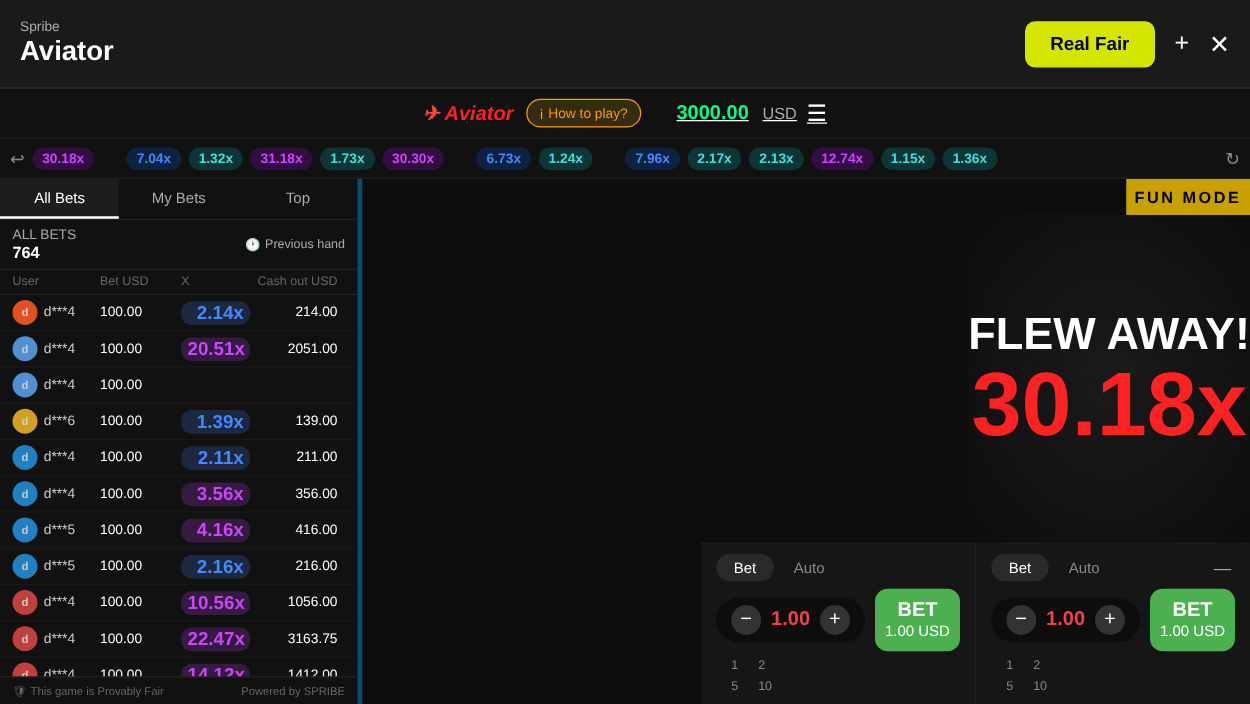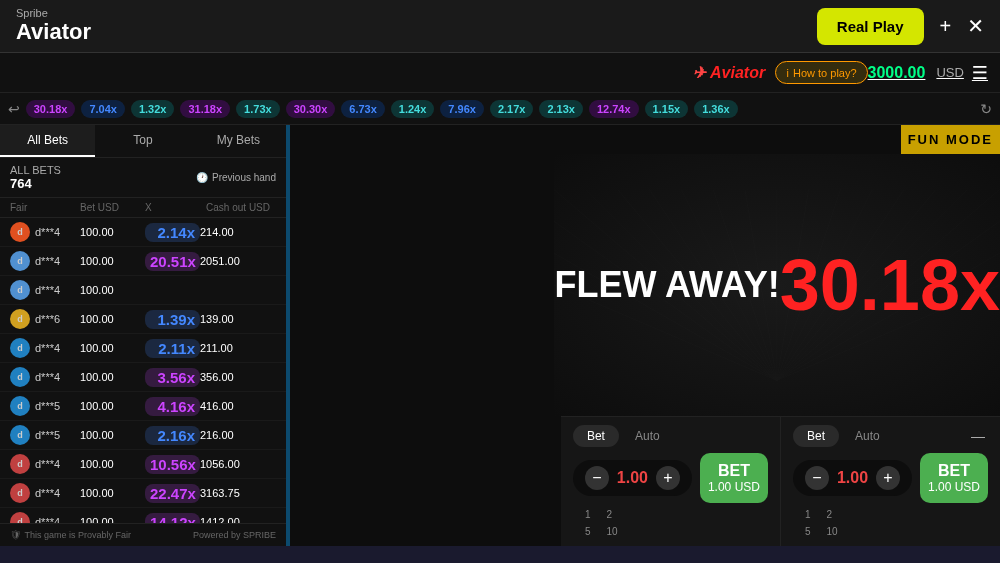--- a/index.html
+++ b/index.html
@@ -1,42 +1,42 @@
 <!DOCTYPE html>
 <html><head>
   <meta charset="utf-8">
   <style>
     * { margin: 0; padding: 0; box-sizing: border-box; }
     body { width: 1000px; height: 563px; overflow: hidden; background: #1a1a2e; font-family: Arial, sans-serif; color: #fff; }
 
     
-    .header { background: #1a1a1a; height: 53px; display: flex; align-items: center; padding: 0 16px; justify-content: space-between; border-bottom: 1px solid #333; }
+    .header { background: #1a1a1a; height: 71px; display: flex; align-items: center; padding: 0 16px; justify-content: space-between; border-bottom: 1px solid #333; }
     .header-left { display: flex; flex-direction: column; }
     .header-brand { font-size: 11px; color: #aaa; }
     .header-title { font-size: 22px; font-weight: bold; color: #fff; }
     .header-right { display: flex; align-items: center; gap: 16px; }
     .real-play-btn { background: #d4e600; color: #000; font-weight: bold; border: none; border-radius: 8px; padding: 10px 20px; font-size: 15px; cursor: pointer; }
     .header-icon { color: #fff; font-size: 20px; cursor: pointer; background: none; border: none; }
 
     
-    .subheader { background: #111; height: 40px; display: flex; align-items: center; padding: 0 12px; justify-content: flex-end; border-bottom: 1px solid #222; }
+    .subheader { background: #111; height: 40px; display: flex; align-items: center; padding: 0 12px; justify-content: center; border-bottom: 1px solid #222; gap: 28px; }
     .subheader-left { display: flex; align-items: center; gap: 10px; }
     .aviator-logo { color: #ff4444; font-weight: bold; font-size: 16px; font-style: italic; }
     .aviator-logo span { color: #ff2222; }
     .how-to-play { background: rgba(255,200,0,0.15); border: 1px solid #f90; border-radius: 12px; color: #f90; font-size: 11px; padding: 3px 10px; cursor: pointer; display: flex; align-items: center; gap: 4px; }
     .subheader-right { display: flex; align-items: center; gap: 8px; text-decoration: underline; }
     .balance { color: #00ff88; font-size: 16px; font-weight: bold; }
     .balance-currency { color: #aaa; font-size: 13px; margin-left: 3px; }
     .menu-icon { color: #fff; font-size: 18px; cursor: pointer; }
 
     
     .multiplier-bar { background: #111; height: 32px; display: flex; align-items: center; padding: 0 8px; gap: 6px; overflow: hidden; border-bottom: 1px solid #222; }
     .mult-badge { border-radius: 10px; padding: 3px 8px; font-size: 11px; font-weight: bold; cursor: pointer; }
     .mult-purple { background: rgba(180,0,255,0.2); color: #cc44ff; }
-    .mult-blue { background: rgba(0,100,255,0.2); color: #4488ff; }
+    .mult-blue { background: rgba(0,100,255,0.2); color: #4488ff; margin-left: 20px; }
     .mult-teal { background: rgba(0,200,200,0.2); color: #44dddd; }
 
     
     .main { display: flex; height: calc(563px - 70px - 40px - 32px); }
 
     
     .left-panel { width: 290px; background: #111; border-right: 4px solid #0c4a6e; display: flex; flex-direction: column; }
     .tabs { display: flex; border-bottom: 1px solid #222; }
     .tab { flex: 1; text-align: center; padding: 8px 4px; font-size: 12px; cursor: pointer; color: #aaa; border-bottom: 2px solid transparent; }
     .tab.active { color: #fff; border-bottom: 2px solid #fff; background: rgba(255,255,255,0.05); }
@@ -48,29 +48,29 @@
     .col-header { font-size: 10px; color: #666; }
     .bets-list { flex: 1; overflow-y: auto; }
     .bets-list::-webkit-scrollbar { width: 3px; }
     .bets-list::-webkit-scrollbar-track { background: #111; }
     .bets-list::-webkit-scrollbar-thumb { background: #333; }
     .bet-row { display: grid; grid-template-columns: 70px 65px 55px 70px; padding: 4px 10px; align-items: center; border-bottom: 1px solid #1a1a1a; }
     .user-cell { display: flex; align-items: center; gap: 5px; font-size: 11px; color: #ccc; }
     .avatar { width: 20px; height: 20px; border-radius: 50%; display: flex; align-items: center; justify-content: center; font-size: 9px; font-weight: bold; flex-shrink: 0; }
     .bet-amt { font-size: 11px; color: #fff; }
     .cashout-mult { font-size: 15px; font-weight: bold; border-radius: 8px; padding: 1px 5px; text-align: right; }
-    .cashout-val { font-size: 11px; color: #fff; }
+    .cashout-val { font-size: 11px; color: #fff; text-align: right; }
     .footer-bar { padding: 6px 10px; border-top: 1px solid #222; display: flex; align-items: center; justify-content: space-between; }
     .provably-fair { font-size: 9px; color: #666; display: flex; align-items: center; gap: 3px; }
     .powered-by { font-size: 9px; color: #666; }
 
     
     .game-area { flex: 1; display: flex; flex-direction: column; background: #0d0d0d; align-items: flex-end; }
     .fun-mode-banner { background: #c8a000; text-align: center; padding: 7px; font-size: 13px; font-weight: bold; letter-spacing: 2px; color: #000; }
-    .game-canvas { flex: 1; display: flex; align-items: center; justify-content: center; background: radial-gradient(ellipse at center, #1a1a1a 0%, #0d0d0d 100%); position: relative; overflow: hidden; }
+    .game-canvas { flex: 1; display: flex; flex-direction: column; align-items: center; justify-content: center; background: radial-gradient(ellipse at center, #1a1a1a 0%, #0d0d0d 100%); position: relative; overflow: hidden; }
     .rays { position: absolute; top: 0; left: 0; width: 100%; height: 100%; opacity: 0.15; }
     .flew-away { font-size: 36px; font-weight: bold; color: #fff; z-index: 2; text-align: center; }
     .multiplier-display { font-size: 72px; font-weight: bold; color: #ff2222; z-index: 2; line-height: 1; }
 
     
     .bet-panels { display: flex; height: 130px; border-top: 1px solid #222; }
     .bet-panel { flex: 1; background: #161616; border-right: 1px solid #222; padding: 8px 12px; display: flex; flex-direction: column; gap: 6px; }
     .bet-panel:last-child { border-right: none; }
     .panel-tabs { display: flex; align-items: center; gap: 2px; }
     .panel-tab { padding: 4px 14px; border-radius: 14px; font-size: 12px; cursor: pointer; color: #888; }
@@ -87,21 +87,21 @@
   </style>
 </head>
 <body>
 
 <div class="header">
   <div class="header-left">
     <span class="header-brand">Spribe</span>
     <span class="header-title">Aviator</span>
   </div>
   <div class="header-right">
-    <button class="real-play-btn">Real Play</button>
+    <button class="real-play-btn">Real Fair</button>
     <button class="header-icon">+</button>
     <button class="header-icon">✕</button>
   </div>
 </div>
 
 <div class="subheader">
   <div class="subheader-left">
     <span class="aviator-logo">✈ <span>Aviator</span></span>
     <div class="how-to-play">
       <span>ℹ</span>
@@ -132,35 +132,35 @@
   <div class="mult-badge mult-teal">1.15x</div>
   <div class="mult-badge mult-teal">1.36x</div>
   <span style="color:#888;cursor:pointer;font-size:14px;margin-left:auto;">↻</span>
 </div>
 
 <div class="main">
 
   <div class="left-panel">
     <div class="tabs">
       <div class="tab active">All Bets</div>
+      <div class="tab">My Bets</div>
       <div class="tab">Top</div>
-      <div class="tab">My Bets</div>
     </div>
     <div class="bets-header">
       <div>
         <div class="bets-title">ALL BETS</div>
         <div class="bets-count">764</div>
       </div>
       <div class="prev-hand">
         <span>🕐</span>
         <span>Previous hand</span>
       </div>
     </div>
     <div class="bets-columns">
-      <span class="col-header">Fair</span>
+      <span class="col-header">User</span>
       <span class="col-header">Bet USD</span>
       <span class="col-header">X</span>
       <span class="col-header" style="text-align:right;">Cash out USD</span>
     </div>
     <div class="bets-list">
       <div class="bet-row">
         <div class="user-cell">
             <div class="avatar" style="background:#e05020;">d</div>
             <span>d***4</span>
           </div>

